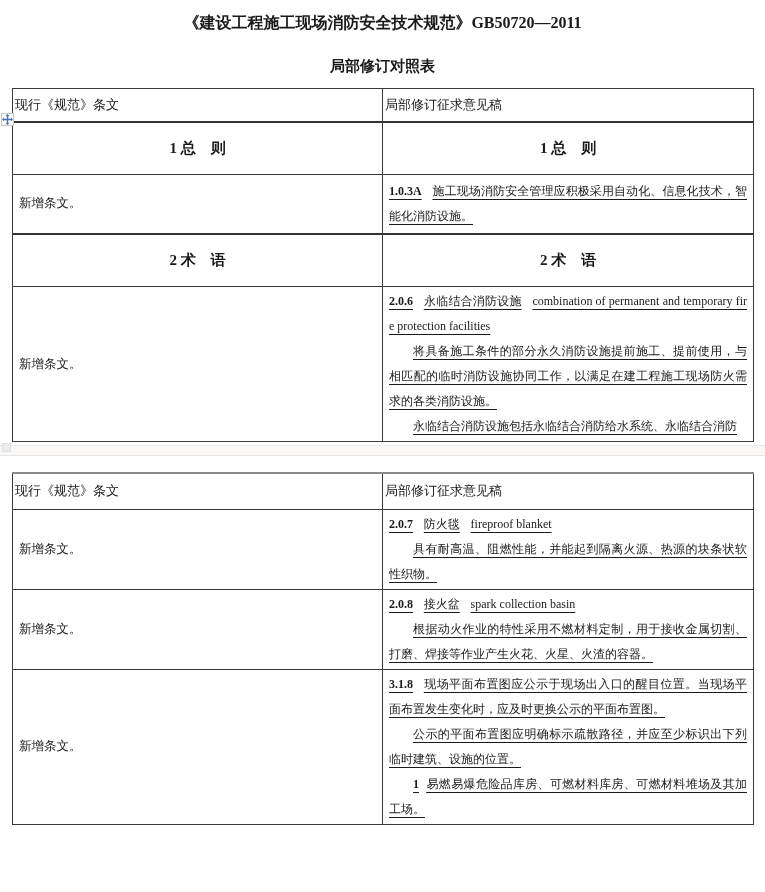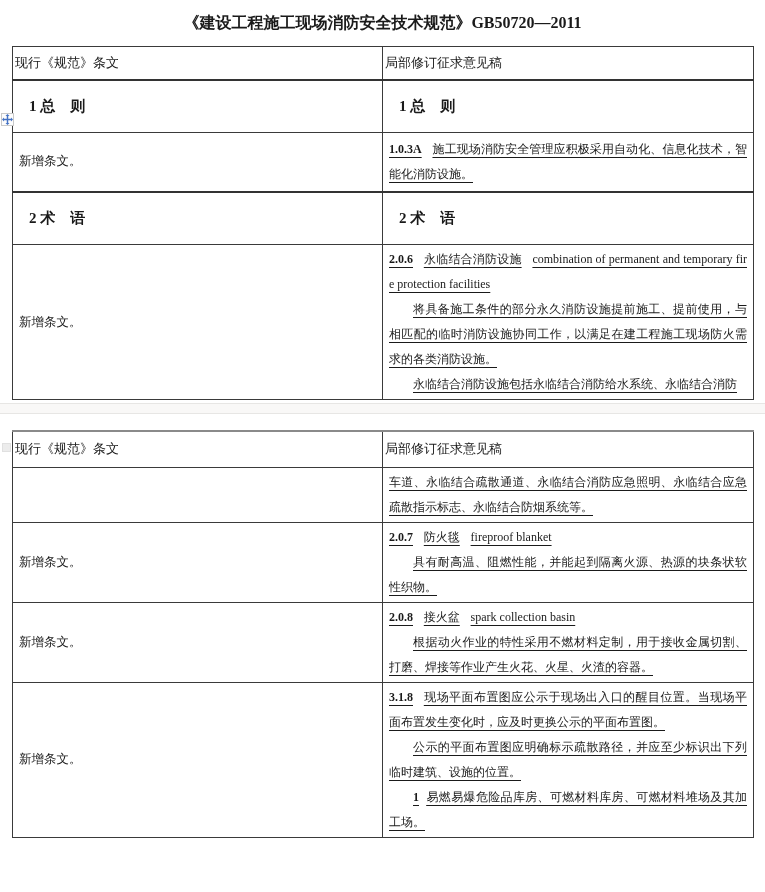--- a/index.html
+++ b/index.html
@@ -13,21 +13,21 @@
   .doc-subtitle{font-size:15px;font-weight:bold;margin:24px 0 0;line-height:18px;}
   .doc-note{font-size:13px;font-weight:bold;font-style:italic;margin:25px 0 0;line-height:16px;}
 
   table.cmp{
     border-collapse:collapse;table-layout:fixed;
     margin-left:12px;width:741px;
     font-size:12px;
   }
   table.cmp td{border:1px solid #3a3a3a;vertical-align:middle;word-break:break-all;}
   tr.hdr td{text-align:left;font-size:13px;padding:2px;}
-  tr.sec td{text-align:left;font-weight:bold;font-size:15px;border-top:2px solid #333;padding:16px;}
+  tr.sec td{text-align:center;font-weight:bold;font-size:15px;border-top:2px solid #333;padding:16px;}
   td.cur{padding:2px 6px;font-size:12.5px;}
   td.rev{padding:2px 6px;border-radius:16px;}
   td.rev p{
     margin:0;line-height:25px;text-align:justify;
     text-decoration:underline;text-underline-offset:4px;text-decoration-thickness:1px;
   }
   td.rev p.indent{text-indent:2em;}
   .num{font-weight:bold;padding-right:0.9em;}
   .term{padding-right:0.9em;}
   .inum{font-weight:bold;padding-right:0.6em;}
@@ -49,20 +49,21 @@
   .page2-marker{
     position:absolute;left:2px;top:443px;width:9px;height:9px;
     background:#ececec;border:1px solid #e0e0e0;box-sizing:border-box;
   }
 </style>
 </head>
 <body>
 
 <div class="doc-header">
   <h1 class="doc-title">《建设工程施工现场消防安全技术规范》GB50720—2011</h1>
+  <h2 class="doc-subtitle">局部修订对照表</h2>
 </div>
 
 <div class="move-handle">
   <svg width="11" height="11" viewBox="0 0 12 12">
     <path d="M6 0 L8.2 2.2 H6.8 V5.2 H9.8 V3.8 L12 6 L9.8 8.2 V6.8 H6.8 V9.8 H8.2 L6 12 L3.8 9.8 H5.2 V6.8 H2.2 V8.2 L0 6 L2.2 3.8 V5.2 H5.2 V2.2 H3.8 Z" fill="#4472c4"></path>
   </svg>
 </div>
 
 <table class="cmp t1">
   <colgroup>
@@ -105,26 +106,20 @@
 <table class="cmp t2">
   <colgroup>
       <col style="width:370px">
       <col style="width:371px">
     </colgroup>
   <tbody>
     <tr class="hdr" style="height:36px">
       <td>现行《规范》条文</td>
       <td>局部修订征求意见稿</td>
     </tr>
-    <tr style="height:54px">
-      <td class="cur"></td>
-      <td class="rev">
-        <p>车道、永临结合疏散通道、永临结合消防应急照明、永临结合应急疏散指示标志、永临结合防烟系统等。</p>
-      </td>
-    </tr>
     <tr style="height:77px">
       <td class="cur">新增条文。</td>
       <td class="rev">
         <p><span class="num">2.0.7</span><span class="term">防火毯</span><span>fireproof blanket</span></p>
         <p class="indent">具有耐高温、阻燃性能，并能起到隔离火源、热源的块条状软性织物。</p>
       </td>
     </tr>
     <tr style="height:77px">
       <td class="cur">新增条文。</td>
       <td class="rev">

